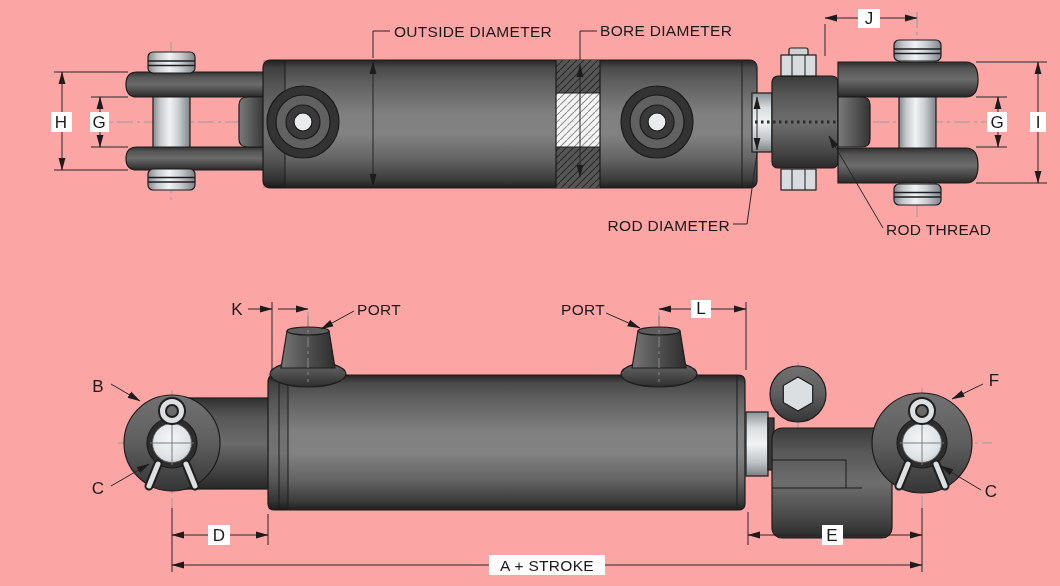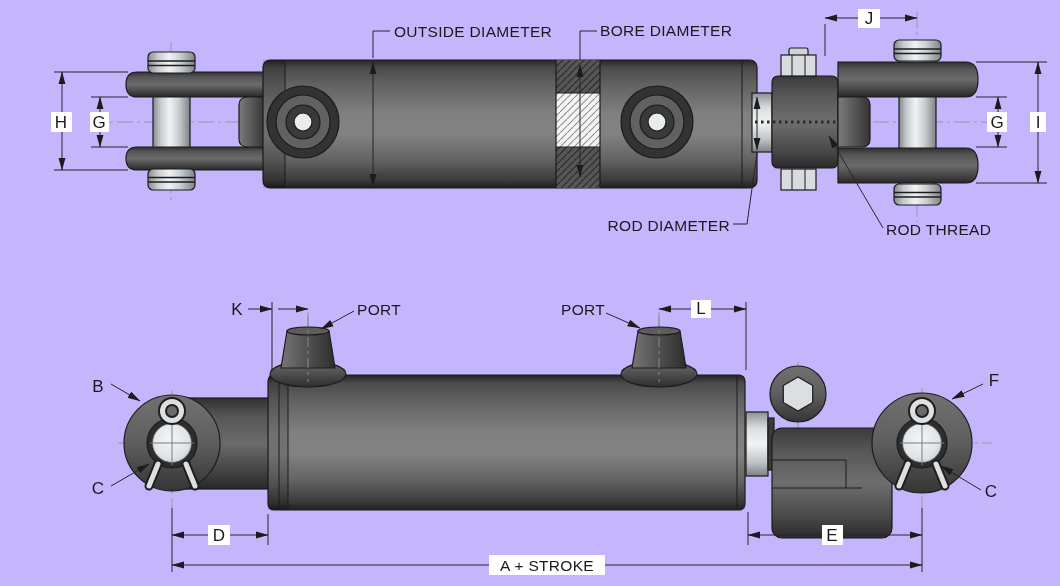--- a/index.html
+++ b/index.html
@@ -1,16 +1,16 @@
 <!DOCTYPE html>
 <html><head>
 <meta charset="utf-8">
 <style>
   html,body{margin:0;padding:0;background:#ffffff;}
-  .canvas{position:relative;width:1060px;height:586px;background:#c4b5fd;overflow:hidden;}
+  .canvas{position:relative;width:1060px;height:586px;background:#fca5a5;overflow:hidden;}
   svg{display:block;}
   text{font-family:"Liberation Sans","DejaVu Sans",sans-serif;fill:#1a1a1a;}
   .lbl{font-size:15.5px;letter-spacing:.3px;}
   .dim{font-size:17px;}
 </style>
 </head>
 <body>
 
 <div class="canvas">
 <svg width="1060" height="586" viewBox="0 0 1060 586">

